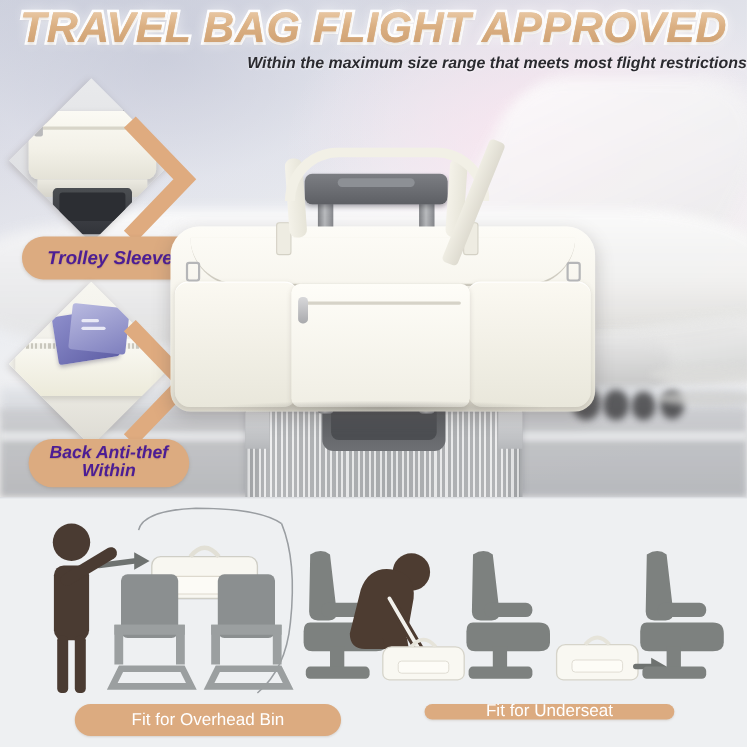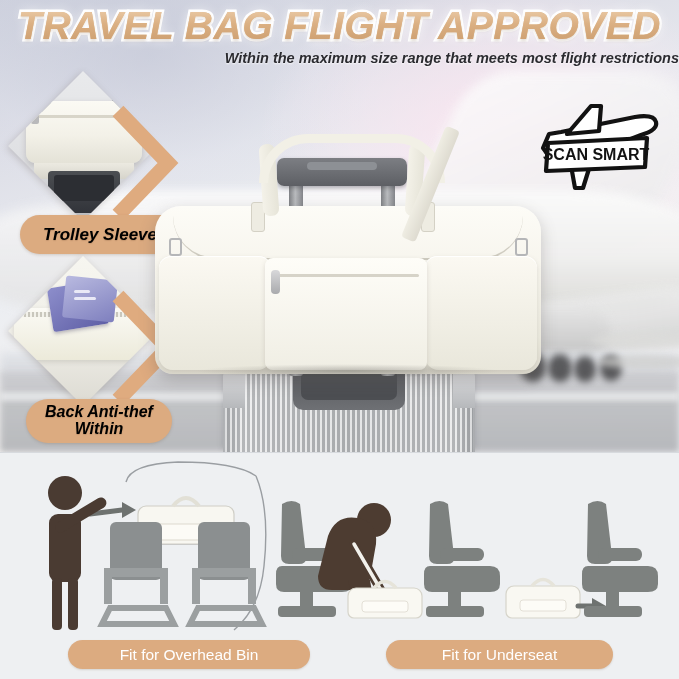--- a/index.html
+++ b/index.html
@@ -98,21 +98,21 @@
   .dia-wrap{position:absolute;left:0;top:0;width:106px;height:106px;
     transform:rotate(45deg);overflow:hidden;
     box-shadow:0 2px 7px rgba(110,100,95,.28);
   }
   .dia-img{position:absolute;left:-22px;top:-22px;width:150px;height:150px;
     transform:rotate(-45deg);transform-origin:center;}
   .chev{position:absolute;stroke:#dfab7f;stroke-width:15;fill:none;}
 
   .pill{
     position:absolute;display:flex;align-items:center;justify-content:center;
-    background:#dcab80;border-radius:22px;color:#000000;
+    background:#dcab80;border-radius:22px;color:#4c1d95;
     font-weight:bold;font-style:italic;text-align:center;
     box-shadow:0 1px 3px rgba(120,95,70,.25);
     text-shadow:0 1px 1px rgba(150,110,75,.35);
   }
 
   
   .prod{position:absolute;left:155px;top:150px;width:390px;height:302px;}
 
   
   .panel{
@@ -150,37 +150,20 @@
       <svg width="120" height="90" style="position:absolute;left:585px;top:318px;filter:blur(3px);opacity:.7">
         <ellipse cx="60" cy="22" rx="55" ry="8" fill="#dcdcda"></ellipse>
         <ellipse cx="60" cy="44" rx="48" ry="7" fill="#cfcfcd"></ellipse>
       </svg>
     </div>
 
     <div class="title">TRAVEL BAG FLIGHT APPROVED</div>
     <div class="title-fill">TRAVEL BAG FLIGHT APPROVED</div>
     <div class="subtitle">Within the maximum size range that meets most flight restrictions</div>
 
-    <div class="scan-badge">
-      <svg width="150" height="96" viewBox="0 0 150 96">
-        <g fill="#ffffff" stroke="#121212" stroke-width="4.2" stroke-linejoin="round">
-
-          <path d="M28 50 L34 36 L46 34 L120 19 Q139 16 141 24 Q143 32 126 37 L64 61 L40 66 Z"></path>
-
-          <path d="M52 36 L76 8 L86 8 L84 33 Z"></path>
-
-          <path d="M55 62 L60 90 L68 90 L78 58 Z"></path>
-        </g>
-
-        <g>
-          <path d="M33 45 L132 40 L130 69 L31 73 Z" fill="#ffffff" stroke="#121212" stroke-width="4.2" stroke-linejoin="round"></path>
-          <text x="81" y="62" font-family="Liberation Sans, sans-serif" font-size="16" font-weight="bold" fill="#121212" text-anchor="middle">SCAN SMART</text>
-        </g>
-      </svg>
-    </div>
 
     <div class="callout" style="left:30px;top:93px;">
       <div class="dia-wrap">
         <div class="dia-img">
 
           <div style="position:absolute;inset:0;background:linear-gradient(180deg,#e9eaec 0%,#dfe0e3 60%,#b9bbbe 100%)"></div>
           <div style="position:absolute;left:34px;top:6px;width:9px;height:40px;background:#9a9c9f;border-radius:4px"></div>
           <div style="position:absolute;left:104px;top:6px;width:9px;height:40px;background:#9a9c9f;border-radius:4px"></div>
           <div style="position:absolute;left:18px;top:30px;width:116px;height:62px;border-radius:9px;
                       background:linear-gradient(180deg,#fbfaf4 0%,#f3f1e8 55%,#e4e2d7 100%);box-shadow:0 3px 6px rgba(90,85,80,.25)"></div>
@@ -395,18 +378,18 @@
         <rect x="328" y="90" width="44" height="13" rx="6"></rect>
         <path d="M318 108 h60 q10 0 10 10 v8 q0 8 -10 8 h-58 q-8 0 -8 -8 v-10 q0 -8 6 -8 z"></path>
         <rect x="336" y="130" width="13" height="20"></rect>
         <rect x="314" y="148" width="58" height="11" rx="4"></rect>
       </g>
     </svg>
 
     <div class="panel-pill" style="left:68px;top:187px;width:242px;height:29px;">
       <span>Fit for Overhead Bin</span>
     </div>
-    <div class="panel-pill" style="left:386px;top:187px;width:227px;height:29px;">
+    <div class="panel-pill" style="left:386px;top:187px;width:227px;height:14px;">
       <span>Fit for Underseat</span>
     </div>
   </div>
 
 </div>
 
 </body></html>

